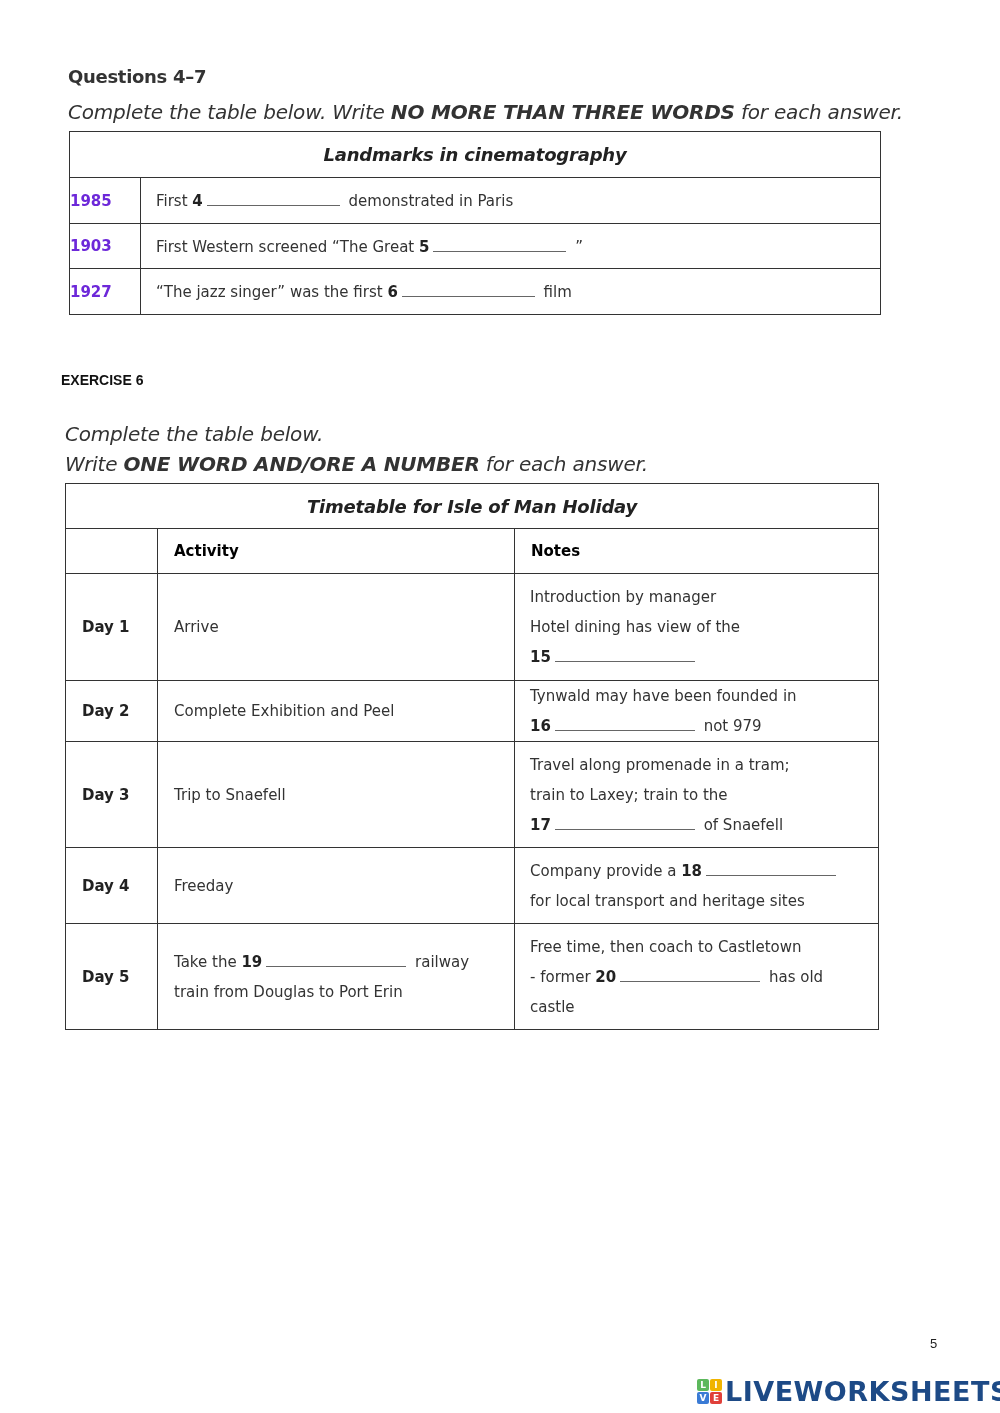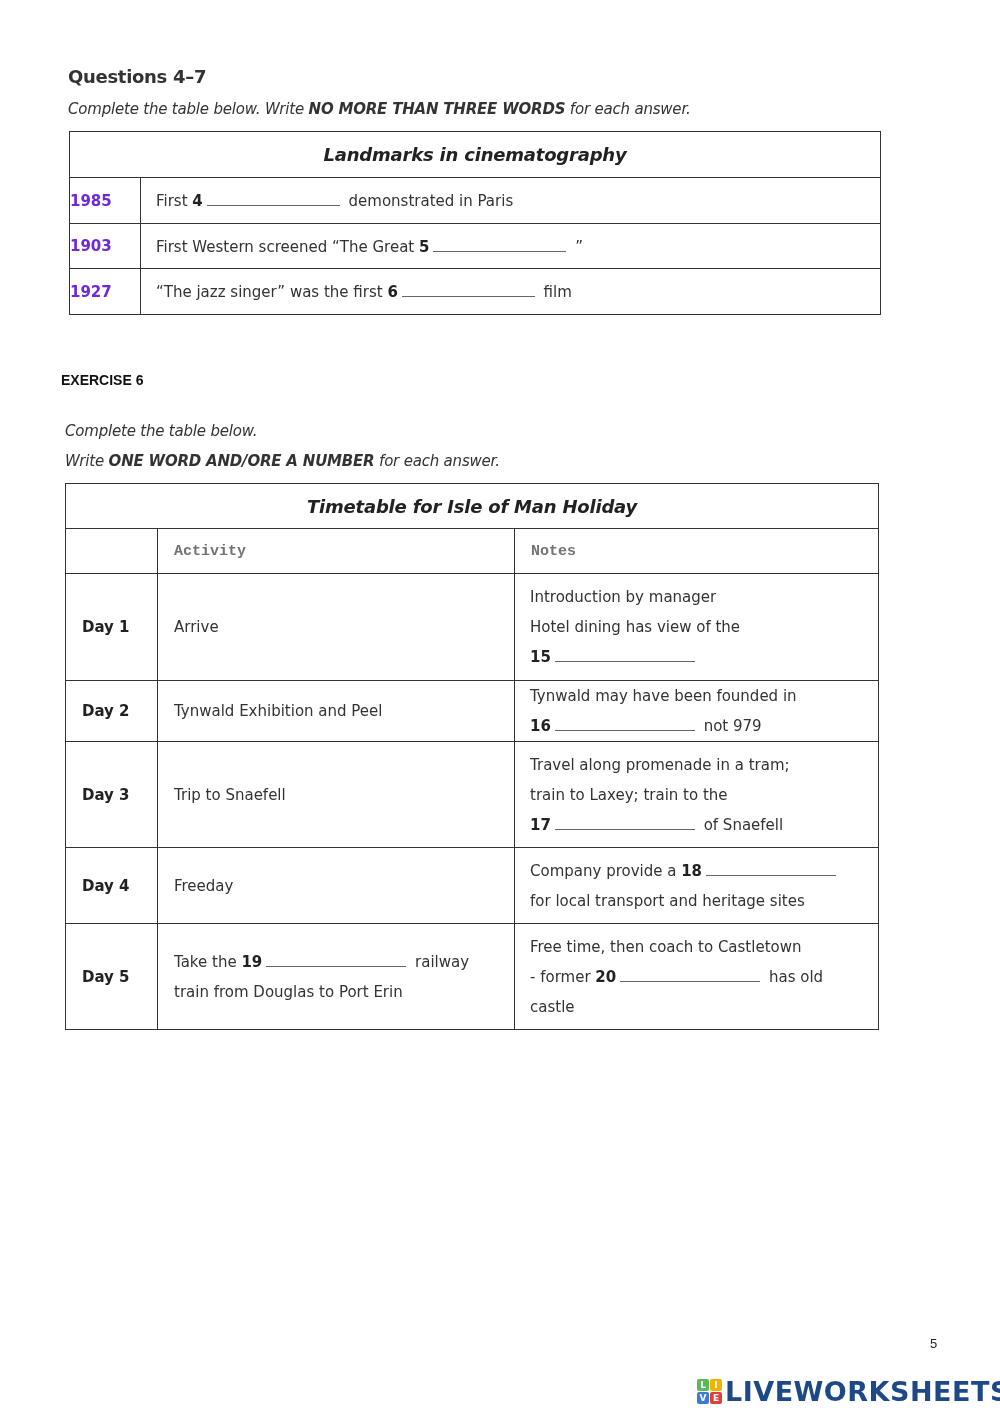--- a/index.html
+++ b/index.html
@@ -8,21 +8,21 @@
       background: #ffffff; color: #2b2b2b;
       font-family: "DejaVu Sans", sans-serif;
       overflow: hidden;
     }
     .abs { position: absolute; }
     .q-title {
       left: 68px; top: 66px; font-size: 18px; font-weight: bold; color: #333;
       font-family: "DejaVu Sans", sans-serif; letter-spacing: -0.3px;
     }
     .instr {
-      font-style: italic; font-size: 15px; color: #333; white-space: nowrap;
+      font-style: italic; font-size: 20px; color: #333; white-space: nowrap;
       letter-spacing: -0.2px;
     }
     .instr b { font-weight: bold; }
     .ex-title {
       left: 61px; top: 372px; font-size: 14px; font-weight: bold; color: #111;
       font-family: "Liberation Sans", sans-serif;
     }
 
     table.grid {
       position: absolute; border-collapse: collapse; table-layout: fixed;
@@ -35,21 +35,21 @@
     .c-year { text-align: left; font-weight: bold; color: #6d28d9; }
     .c-text { padding-left: 15px !important; white-space: nowrap; }
     .blank {
       display: inline-block; border-bottom: 1px solid #666; height: 14px;
       vertical-align: baseline; margin: 0 4px;
     }
     .num { font-weight: bold; color: #222; }
     .c-day { font-weight: bold; padding-left: 16px !important; color: #222; }
     .c-act { padding-left: 16px !important; }
     .c-notes { padding-left: 15px !important; padding-right: 10px !important; line-height: 30px; }
-    .hd { font-weight: bold; color: #737373; padding-left: 16px !important; font-family: Liberation Mono, monospace; }
+    .hd { font-weight: bold; color: #000000; padding-left: 16px !important; }
 
     .page-num { left: 930px; top: 1336px; font-size: 13px; color: #222; font-family: "Liberation Sans", sans-serif; }
     .logo { left: 697px; top: 1376px; display: flex; align-items: center; }
     .tiles { display: grid; grid-template-columns: 12px 12px; grid-template-rows: 12px 12px; gap: 1px; margin-right: 3px; }
     .tile { font-size: 9px; font-weight: bold; color: #fff; text-align: center; line-height: 12px; border-radius: 2px; font-family: "DejaVu Sans", sans-serif; }
     .logo-text { font-size: 27px; font-weight: bold; color: #1d4a86; letter-spacing: 0.5px; font-family: "DejaVu Sans", sans-serif; }
   </style>
 </head>
 <body>
 
@@ -105,21 +105,21 @@
     <td class="c-act">Arrive</td>
     <td class="c-notes">
       <div>Introduction by manager</div>
       <div>Hotel dining has view of the</div>
       <div><span class="num">15</span><span class="blank" style="width:140px"></span></div>
     </td>
   </tr>
 
   <tr style="height:61px">
     <td class="c-day">Day 2</td>
-    <td class="c-act">Tynwald Exhibition and Peel</td>
+    <td class="c-act">Complete Exhibition and Peel</td>
     <td class="c-notes">
       <div>Tynwald may have been founded in</div>
       <div><span class="num">16</span><span class="blank" style="width:140px"></span><span> not 979</span></div>
     </td>
   </tr>
 
   <tr style="height:106px">
     <td class="c-day">Day 3</td>
     <td class="c-act">Trip to Snaefell</td>
     <td class="c-notes">

